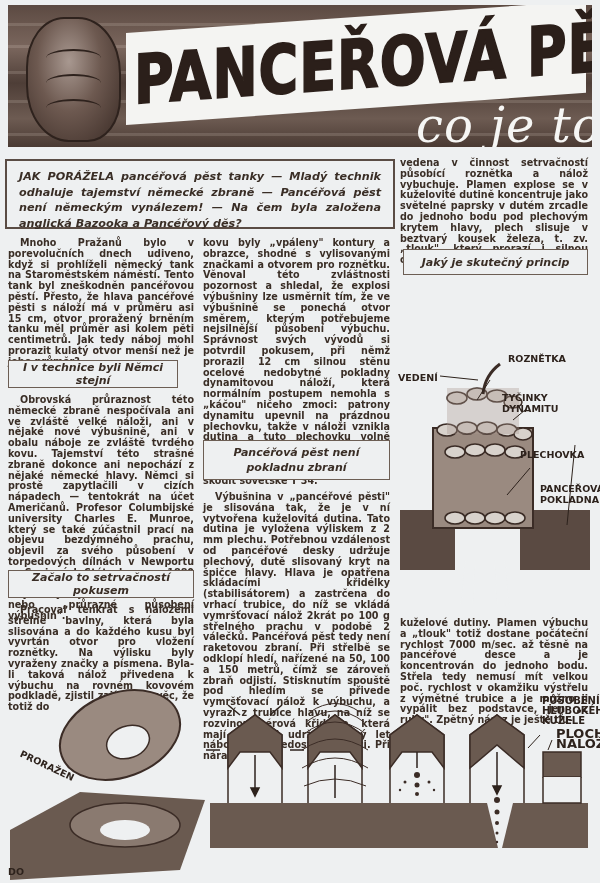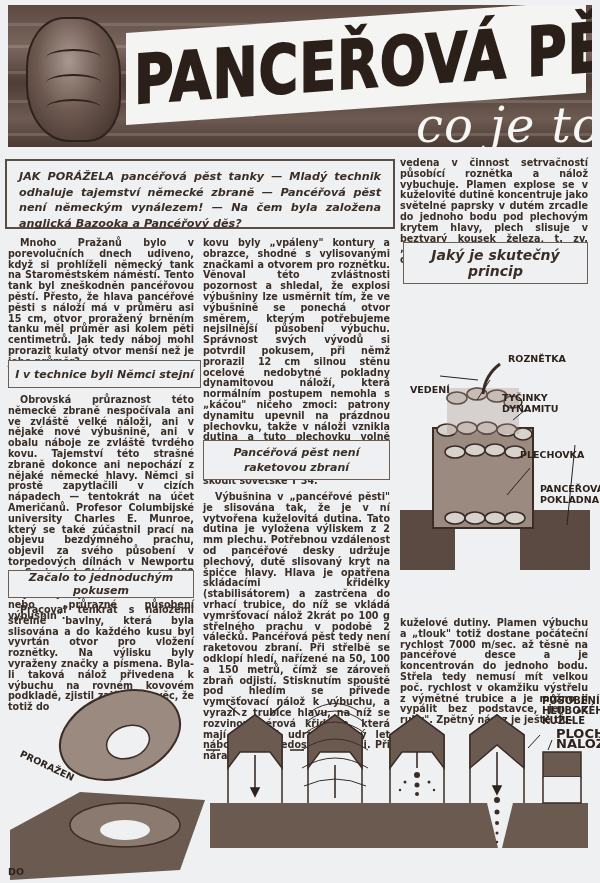--- a/index.html
+++ b/index.html
@@ -99,47 +99,47 @@
     <div class="title-main">PANCEŘOVÁ PĚST</div>
     <div class="title-sub">co je to?</div>
   </div>
 
   <div class="lead">JAK PORÁŽELA pancéřová pěst tanky — Mladý technik odhaluje tajemství německé zbraně — Pancéřová pěst není německým vynálezem! — Na čem byla založena anglická Bazooka a Pancéřový děs?</div>
 
   <div class="txt" style="left:8px; top:238px; width:186px;">
     <p>Mnoho Pražanů bylo v porevolučních dnech udiveno, když si prohlíželi německý tank na Staroměstském náměstí. Tento tank byl zneškodněn pancéřovou pěstí. Přesto, že hlava pancéřové pěsti s náloží má v průměru asi 15 cm, otvor proražený brněním tanku měl průměr asi kolem pěti centimetrů. Jak tedy náboj mohl prorazit kulatý otvor menší než je jeho průměr?</p>
   </div>
 
-  <div class="box" style="left:8px; top:360px; width:193px; height:28px; font-size:11px;">I v technice byli Němci stejní</div>
+  <div class="box" style="left:8px; top:360px; width:170px; height:28px; font-size:11px;">I v technice byli Němci stejní</div>
 
   <div class="txt" style="left:8px; top:395px; width:186px;">
     <p>Obrovská průraznost této německé zbraně nespočívala ani ve zvláště velké náloži, ani v nějaké nové výbušnině, ani v obalu náboje ze zvláště tvrdého kovu. Tajemství této strašné zbraně dokonce ani nepochází z nějaké německé hlavy. Němci si prostě zapytlačili v cizích nápadech — tentokrát na účet Američanů. Profesor Columbijské university Charles E. Munroe, který se také zúčastnil prací na objevu bezdýmného prachu, objevil za svého působení v torpedových dílnách v Newportu ve Spojených Státech v roce 1880 zvláštní vlastnost výbušnin, která se jmenuje nyní „Munroeův efekt" nebo „průrazné působení výbušnin".</p>
   </div>
 
-  <div class="box" style="left:8px; top:570px; width:186px; height:28px; font-size:11px;">Začalo to jednoduchým pokusem</div>
+  <div class="box" style="left:8px; top:570px; width:186px; height:28px; font-size:11px;">Začalo to setrvačností pokusem</div>
 
   <div class="txt" style="left:8px; top:605px; width:186px;">
     <p>Pracoval tenkrát s náložemi střelné bavlny, která byla slisována a do každého kusu byl vyvrtán otvor pro vložení roznětky. Na výlisku byly vyraženy značky a písmena. Byla-li taková nálož přivedena k výbuchu na rovném kovovém podkladě, zjistil zajímavou věc, že totiž do</p>
   </div>
 
   <div class="txt" style="left:203px; top:238px; width:187px;">
     <p style="text-indent:0">kovu byly „vpáleny" kontury a obrazce, shodné s vylisovanými značkami a otvorem pro roznětku. Věnoval této zvláštnosti pozornost a shledal, že explosi výbušniny lze usměrnit tím, že ve výbušnině se ponechá otvor směrem, kterým potřebujeme nejsilnější působení výbuchu. Správnost svých vývodů si potvrdil pokusem, při němž prorazil 12 cm silnou stěnu ocelové nedobytné pokladny dynamitovou náloží, která normálním postupem nemohla s „káčou" ničeho zmoci: patrony dynamitu upevnil na prázdnou plechovku, takže v náloži vznikla dutina a tuto plechovku volně postavil na pokladnu. Na objev se zapomnělo, až do doby, kdy Němcům začaly na Východě zle škodit sovětské T 34.</p>
   </div>
 
-  <div class="box" style="left:203px; top:440px; width:187px; height:40px; font-size:11px; line-height:15px; padding:0 8px;">Pancéřová pěst není raketovou zbraní</div>
+  <div class="box" style="left:203px; top:440px; width:187px; height:40px; font-size:11px; line-height:15px; padding:0 8px;">Pancéřová pěst není pokladnu zbraní</div>
 
   <div class="txt" style="left:203px; top:492px; width:187px;">
     <p>Výbušnina v „pancéřové pěsti" je slisována tak, že je v ní vytvořena kuželovitá dutina. Tato dutina je vyložena výliskem z 2 mm plechu. Potřebnou vzdálenost od pancéřové desky udržuje plechový, dutě slisovaný kryt na špičce hlavy. Hlava je opatřena skládacími křidélky (stabilisátorem) a zastrčena do vrhací trubice, do níž se vkládá vymršťovací nálož 2krát po 100 g střelného prachu v podobě 2 válečků. Pancéřová pěst tedy není raketovou zbraní. Při střelbě se odklopí hledí, nařízené na 50, 100 a 150 metrů, čímž se zároveň zbraň odjistí. Stisknutím spouště pod hledím se přivede vymršťovací nálož k výbuchu, a vyrazí z trubice hlavu, na níž se rozvinou pérová křidélka, která mají za úkol udržeti přímý let náboje, jenž nedostane rotaci. Při nárazu je při-</p>
   </div>
 
   <div class="txt" style="left:400px; top:158px; width:188px;">
     <p style="text-indent:0">vedena v činnost setrvačností působící roznětka a nálož vybuchuje. Plamen explose se v kuželovité dutině koncentruje jako světelné paprsky v dutém zrcadle do jednoho bodu pod plechovým krytem hlavy, plech slisuje v beztvarý kousek železa, t. zv. „tlouk", který prorazí i silnou ocelovou nebo betonovou desku.</p>
   </div>
 
-  <div class="box" style="left:403px; top:242px; width:185px; height:42px; font-size:14px;">Jaký je skutečný princip</div>
+  <div class="box" style="left:403px; top:249px; width:185px; height:26px; font-size:11px;">Jaký je skutečný princip</div>
 
 
   <div class="txt" style="left:400px; top:618px; width:188px;">
     <p style="text-indent:0">kuželové dutiny. Plamen výbuchu a „tlouk" totiž dostane počáteční rychlost 7000 m/sec. až těsně na pancéřové desce a je koncentrován do jednoho bodu. Střela tedy nemusí mít velkou poč. rychlost v okamžiku výstřelu z výmětné trubice a je možno ji vypálit bez podstavce, jen „z ruky". Zpětný náraz je ještě tlu-</p>
   </div>
 
   <svg style="left:395px; top:360px;" width="205" height="250" viewBox="0 0 205 250">
     <rect x="5" y="150" width="190" height="60" fill="#5a4a42"></rect>
     <rect x="60" y="150" width="65" height="70" fill="#eef0f1"></rect>
     <rect x="38" y="68" width="100" height="100" fill="#9a8a80" stroke="#3b2c26" stroke-width="2"></rect>
@@ -172,21 +172,21 @@
         <line x1="110" y1="200" x2="114" y2="245"></line>
     </g>
     <g stroke="#2d221c" stroke-width="1" fill="none">
       <line x1="45" y1="16" x2="83" y2="20"></line>
       <line x1="95" y1="20" x2="82" y2="40"></line>
       <line x1="130" y1="50" x2="118" y2="60"></line>
       <line x1="135" y1="108" x2="112" y2="135"></line>
       <line x1="180" y1="85" x2="172" y2="165"></line>
     </g>
   </svg>
-  <div class="lbl" style="left:398px; top:384px;margin-left:12px;">VEDENÍ</div>
+  <div class="lbl" style="left:398px; top:372px;">VEDENÍ</div>
   <div class="lbl" style="left:508px; top:353px;">ROZNĚTKA</div>
   <div class="lbl" style="left:502px; top:392px; white-space:normal; width:60px;">TYČINKY DYNAMITU</div>
   <div class="lbl" style="left:520px; top:449px;">PLECHOVKA</div>
   <div class="lbl" style="left:540px; top:483px; white-space:normal; width:60px;">PANCEŘOVÁ POKLADNA</div>
 
   <svg style="left:0; top:680px;" width="210" height="203" viewBox="0 0 210 203">
     <path d="M10 150 L80 112 L205 120 L180 190 L10 200 Z" fill="#6a5a50"></path>
     <ellipse cx="125" cy="145" rx="55" ry="22" fill="#8a7a70" stroke="#3b2c26" stroke-width="1.5"></ellipse>
     <ellipse cx="125" cy="150" rx="25" ry="10" fill="#eef0f1"></ellipse>
     <ellipse cx="120" cy="55" rx="62" ry="42" fill="#9a8a80" stroke="#3b2c26" stroke-width="2" transform="rotate(-20 120 55)"></ellipse>

